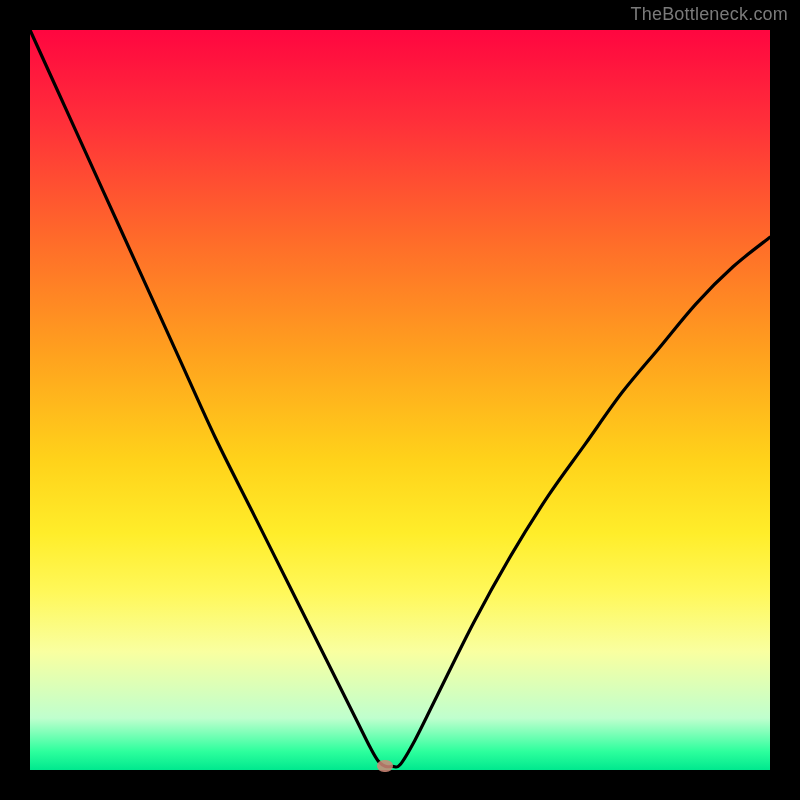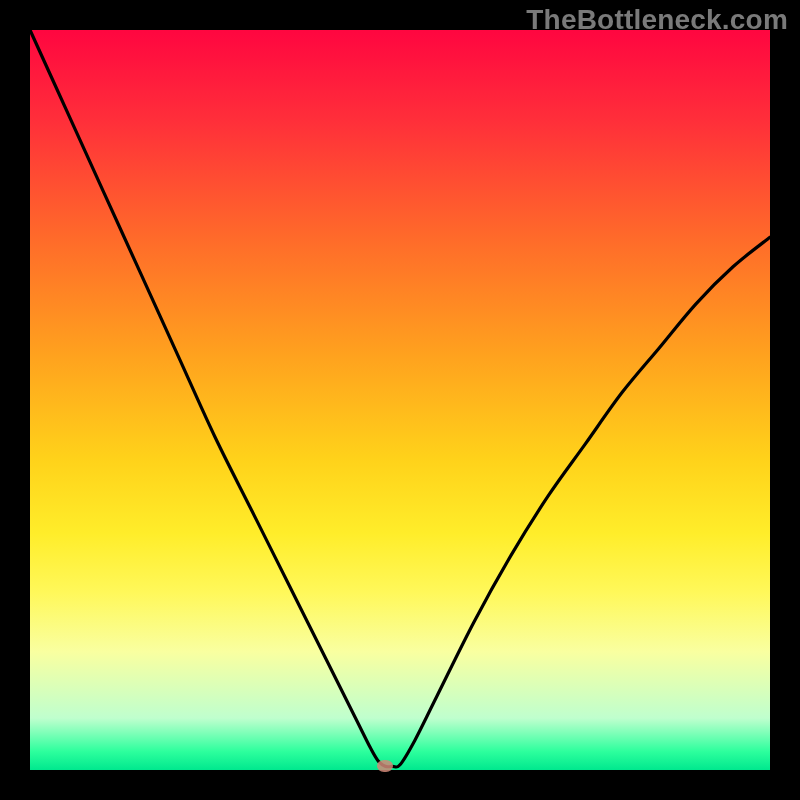--- a/index.html
+++ b/index.html
@@ -44,22 +44,22 @@
     top: 0;
     width: 740px;
     height: 740px;
     overflow: visible;
   }
   .watermark {
     position: absolute;
     top: 4px;
     right: 12px;
     font-family: Arial, Helvetica, sans-serif;
-    font-size: 28px;
-    font-weight: 700;
+    font-size: 18px;
+    font-weight: 400;
     color: #7a7a7a;
     letter-spacing: 0.2px;
   }
   .marker {
     position: absolute;
     width: 16px;
     height: 12px;
     border-radius: 7px / 6px;
     background: #d08878;
     opacity: 0.85;

